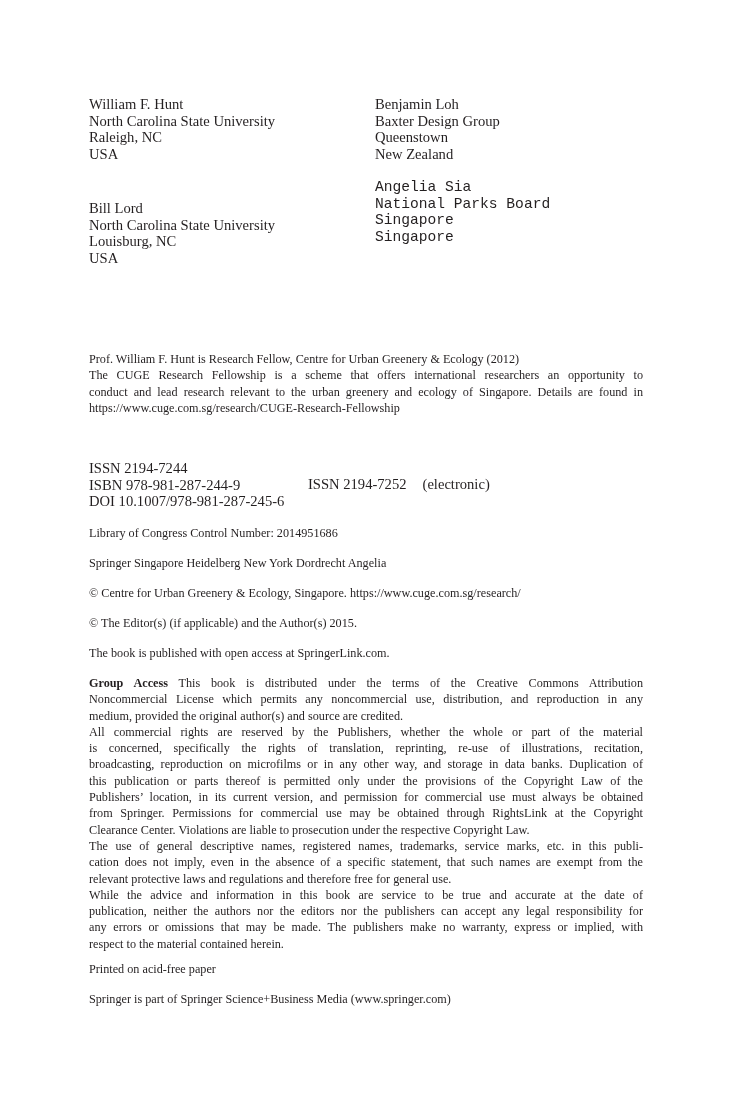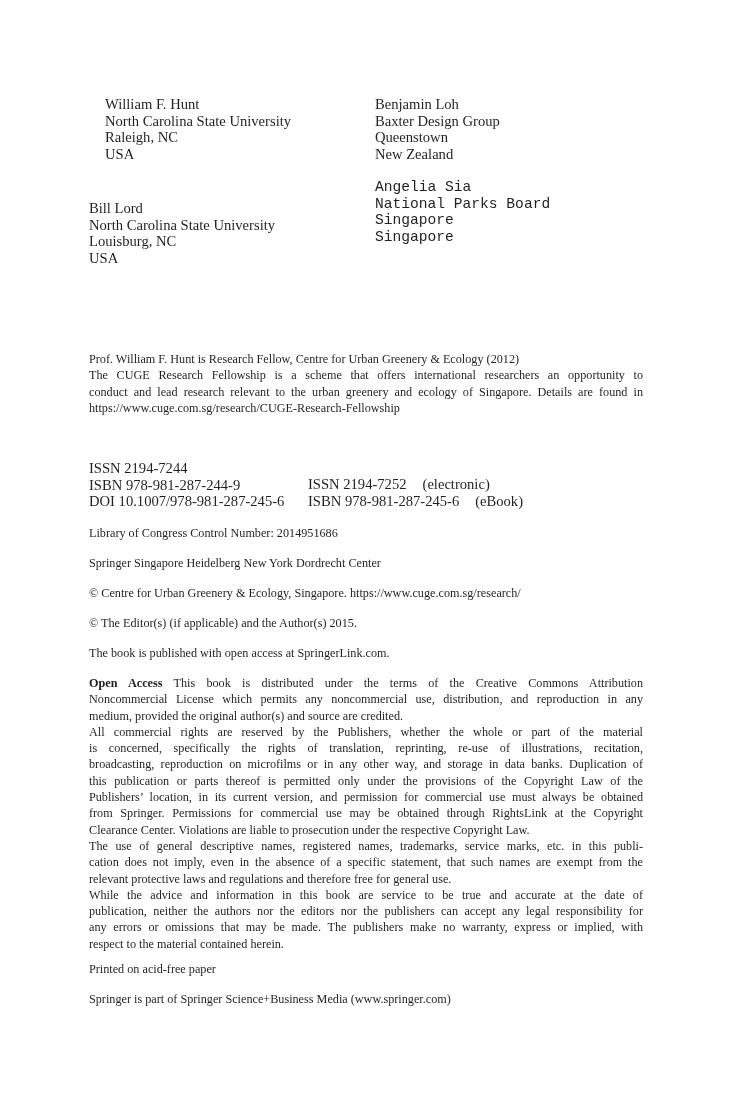--- a/index.html
+++ b/index.html
@@ -13,21 +13,21 @@
   .author-block div { white-space: nowrap; }
   .small { font-size: 12.2px; line-height: 16.3px; }
   .ids { font-size: 14.6px; line-height: 16.6px; white-space: nowrap; }
   .line { white-space: nowrap; }
   .jl { text-align: justify; text-align-last: justify; display: block; }
   b { font-weight: bold; }
 </style>
 </head>
 <body>
 
-<div class="abs author-block" style="left:105px; top:96px;">
+<div class="abs author-block" style="left:89px; top:96px;">
   <div>William F. Hunt</div>
   <div>North Carolina State University</div>
   <div>Raleigh, NC</div>
   <div>USA</div>
 </div>
 <div class="abs author-block" style="left:375px; top:96px;">
   <div>Benjamin Loh</div>
   <div>Baxter Design Group</div>
   <div>Queenstown</div>
   <div>New Zealand</div>
@@ -52,31 +52,30 @@
   <div class="line">https://www.cuge.com.sg/research/CUGE-Research-Fellowship</div>
 </div>
 
 <div class="abs ids" style="left:89px; top:460px;">
   <div>ISSN  2194-7244</div>
   <div>ISBN 978-981-287-244-9</div>
   <div>DOI 10.1007/978-981-287-245-6</div>
 </div>
 <div class="abs ids" style="left:308px; top:476px;">
   <div><span>ISSN  2194-7252</span><span style="display:inline-block;width:16px;"></span><span>(electronic)</span></div>
-  <div><span>ISBN 978-981-287-245-6</span><span style="display:inline-block;width:16px;"></span><span>(eBook)</span></div>
 </div>
 
 <div class="abs small line" style="left:89px; top:525px;">Library of Congress Control Number: 2014951686</div>
-<div class="abs small line" style="left:89px; top:555px;">Springer Singapore Heidelberg New York Dordrecht Center</div>
+<div class="abs small line" style="left:89px; top:555px;">Springer Singapore Heidelberg New York Dordrecht Angelia</div>
 <div class="abs small line" style="left:89px; top:585px;">© Centre for Urban Greenery &amp; Ecology, Singapore. https://www.cuge.com.sg/research/</div>
 <div class="abs small line" style="left:89px; top:615px;">© The Editor(s) (if applicable) and the Author(s) 2015.</div>
 <div class="abs small line" style="left:89px; top:645px;">The book is published with open access at SpringerLink.com.</div>
 
 <div class="abs small" style="left:89px; top:675px; width:554px;">
-  <span class="jl"><b>Open Access</b><span> This book is distributed under the terms of the Creative Commons Attribution</span></span>
+  <span class="jl"><b>Group Access</b><span> This book is distributed under the terms of the Creative Commons Attribution</span></span>
   <span class="jl">Noncommercial License which permits any noncommercial use, distribution, and reproduction in any</span>
   <div class="line">medium, provided the original author(s) and source are credited.</div>
   <span class="jl">All commercial rights are reserved by the Publishers, whether the whole or part of the material</span>
   <span class="jl">is concerned, specifically the rights of translation, reprinting, re-use of illustrations, recitation,</span>
   <span class="jl">broadcasting, reproduction on microfilms or in any other way, and storage in data banks. Duplication of</span>
   <span class="jl">this publication or parts thereof is permitted only under the provisions of the Copyright Law of the</span>
   <span class="jl">Publishers’ location, in its current version, and permission for commercial use must always be obtained</span>
   <span class="jl">from Springer. Permissions for commercial use may be obtained through RightsLink at the Copyright</span>
   <div class="line">Clearance Center. Violations are liable to prosecution under the respective Copyright Law.</div>
   <span class="jl">The use of general descriptive names, registered names, trademarks, service marks, etc. in this publi-</span>

